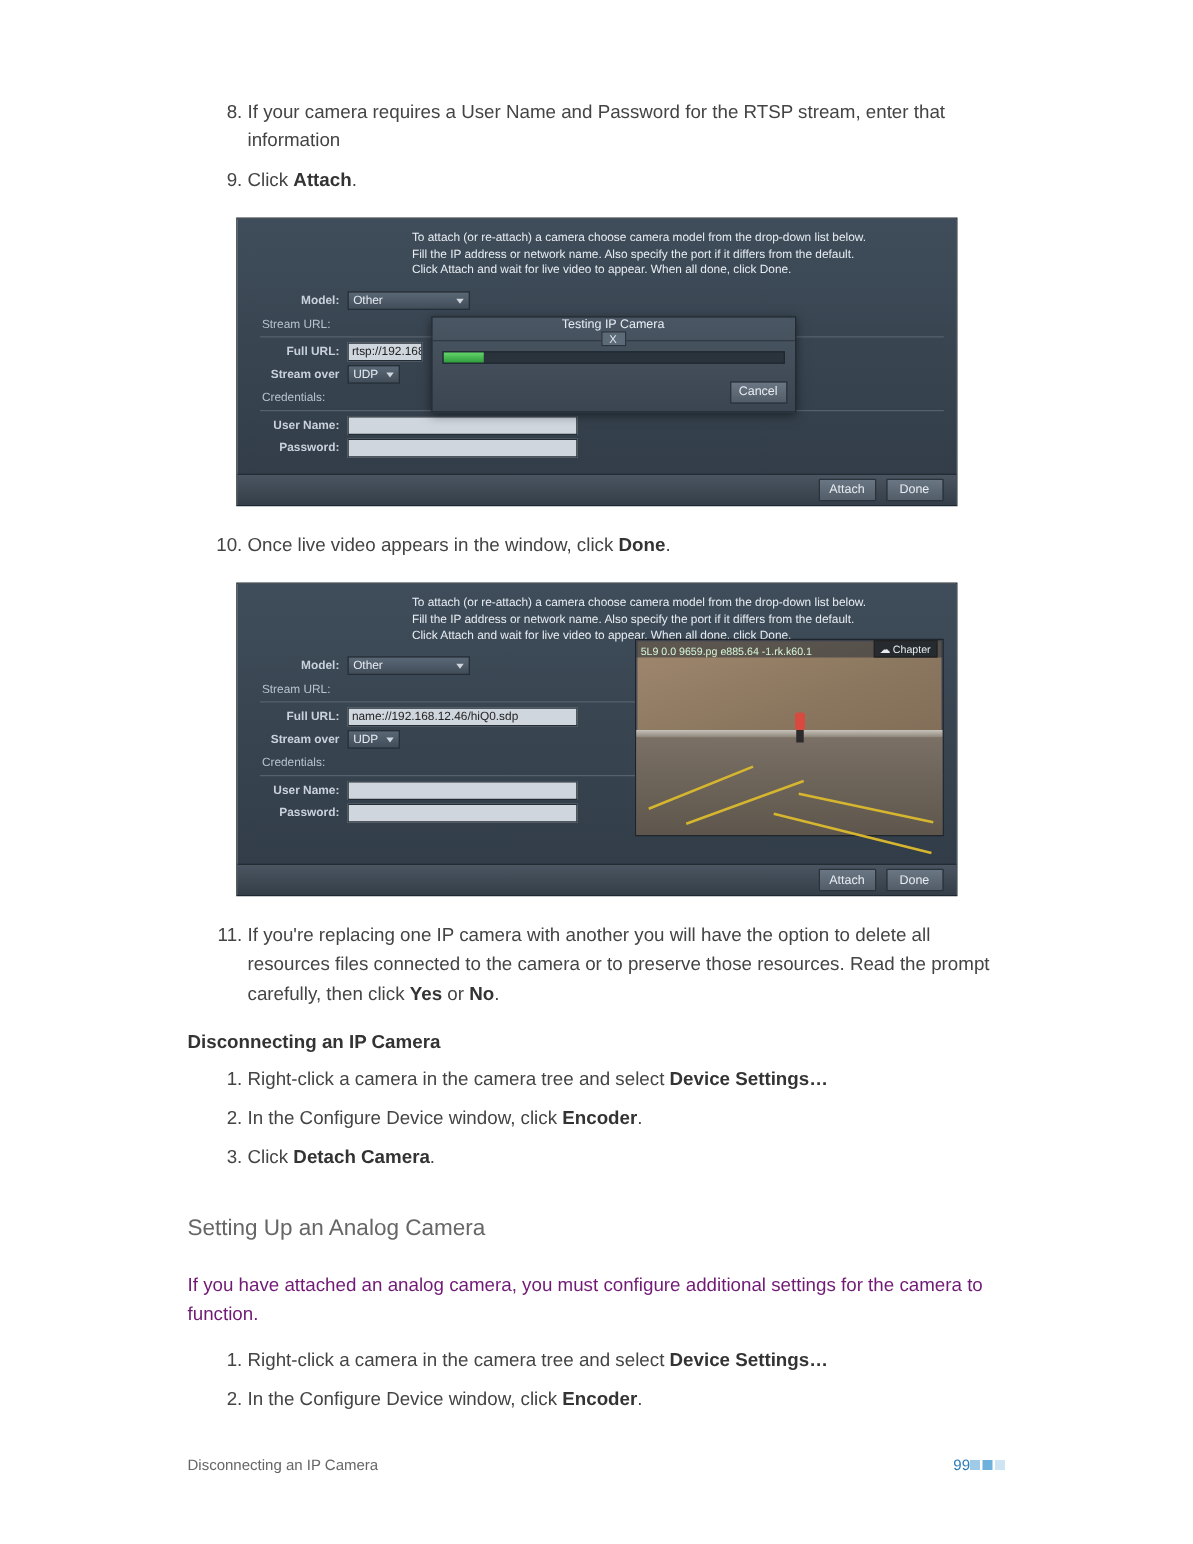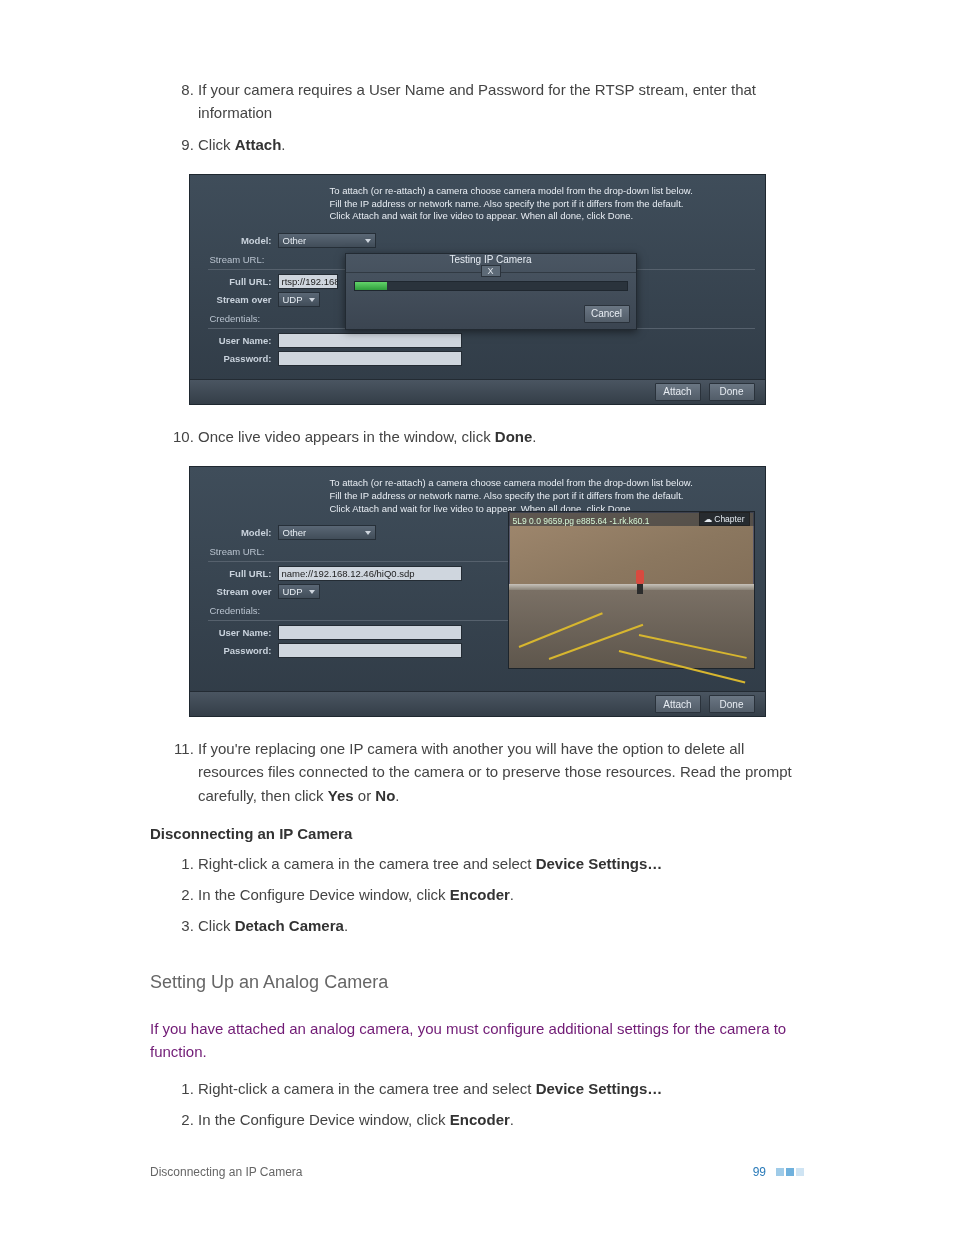--- a/index.html
+++ b/index.html
@@ -39,21 +39,21 @@
   .ground{position:absolute;inset:14px 0 0 0;}
   .curb{position:absolute;left:0;right:0;top:58px;height:6px;background:linear-gradient(#c7c2ba,#8b8478);}
   .pave{position:absolute;left:0;right:0;top:64px;bottom:0;background:linear-gradient(#7a7065,#5e564c);}
   .person{position:absolute;left:126px;top:44px;width:10px;height:26px;}
   .person .body{width:8px;height:14px;background:#d84a3f;border-radius:2px;margin:0 auto;}
   .person .legs{width:6px;height:10px;background:#2c2c2c;margin:0 auto;}
   .yline{position:absolute;background:#d7b62f;height:2px;transform-origin:left center;}
   
   .page-footer{position:absolute;left:90px;right:90px;bottom:56px;display:flex;align-items:center;justify-content:space-between;font-size:12px;}
   .pf-left{color:#666;}
-  .pf-right{display:flex;align-items:center;gap:10px;}
+  .pf-right{display:flex;align-items:center;gap:0;}
   .pf-num{color:#2b7bb9;}
   .pf-logo{display:flex;gap:2px;}
   .pf-logo span{display:block;width:8px;height:8px;}
   .sq1{background:#9fcbe8;}
   .sq2{background:#6fb1dd;}
   .sq3{background:#cfe4f3;}
 </style>
 </head>
 <body>
 

